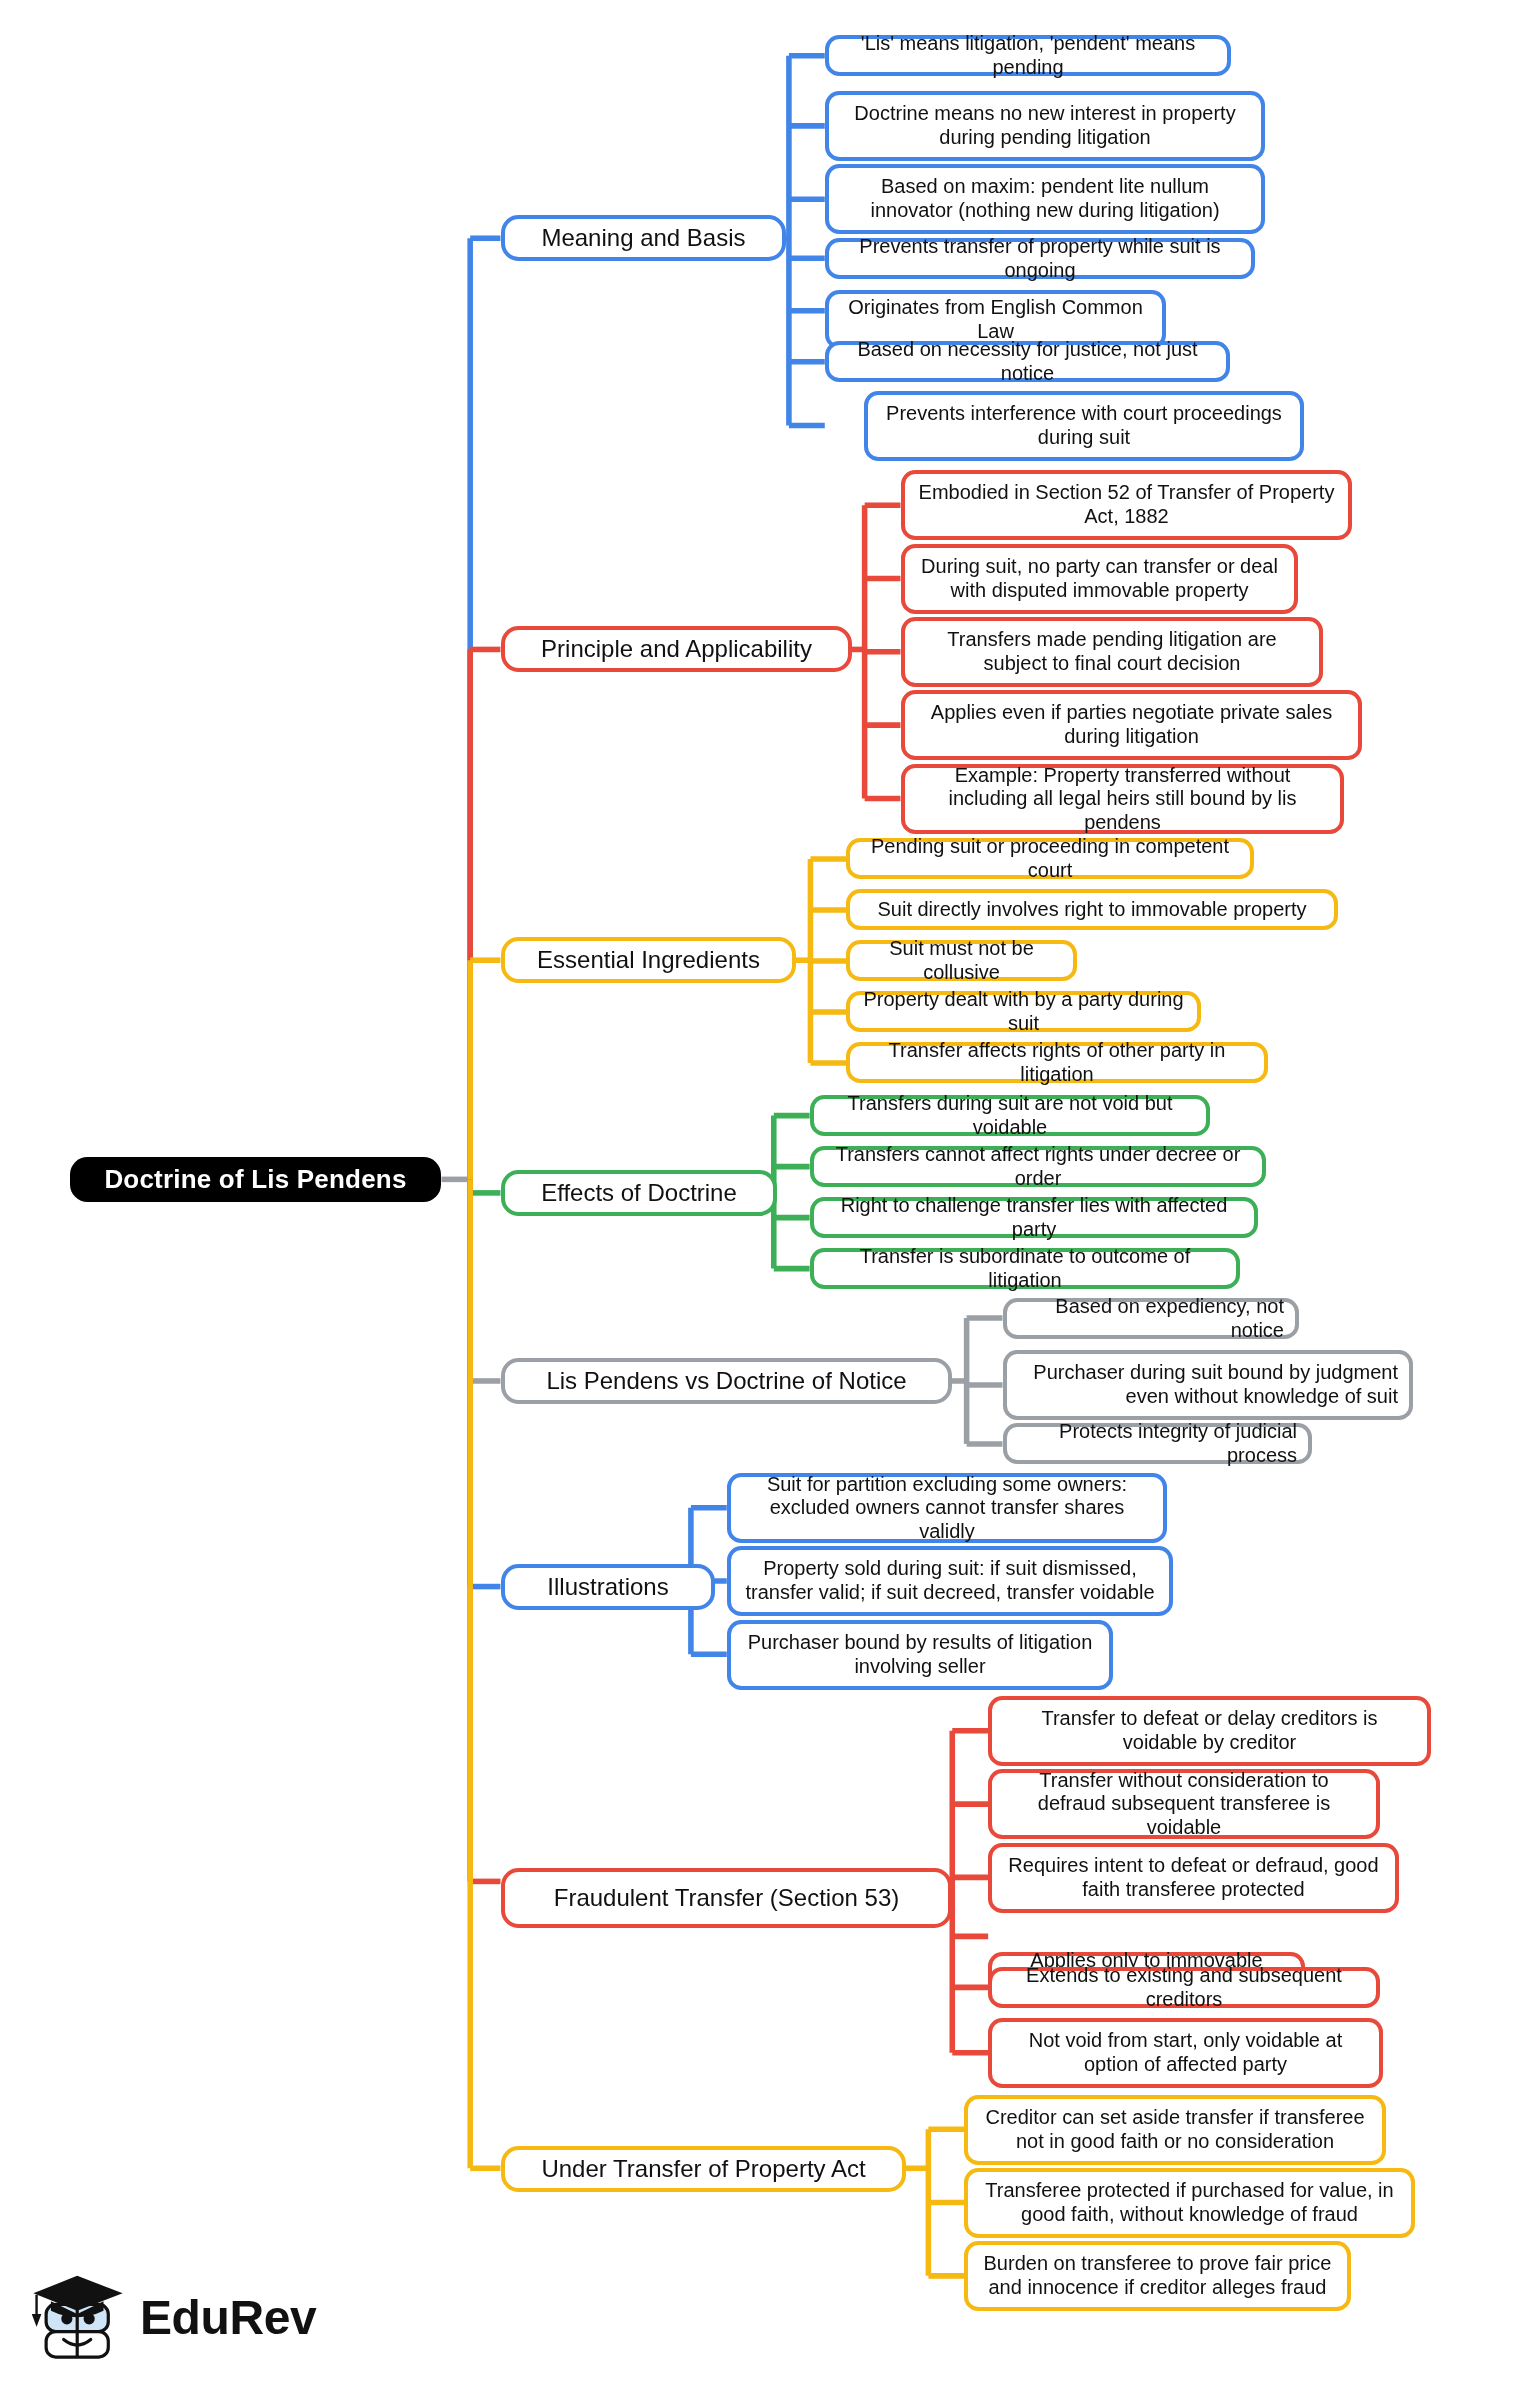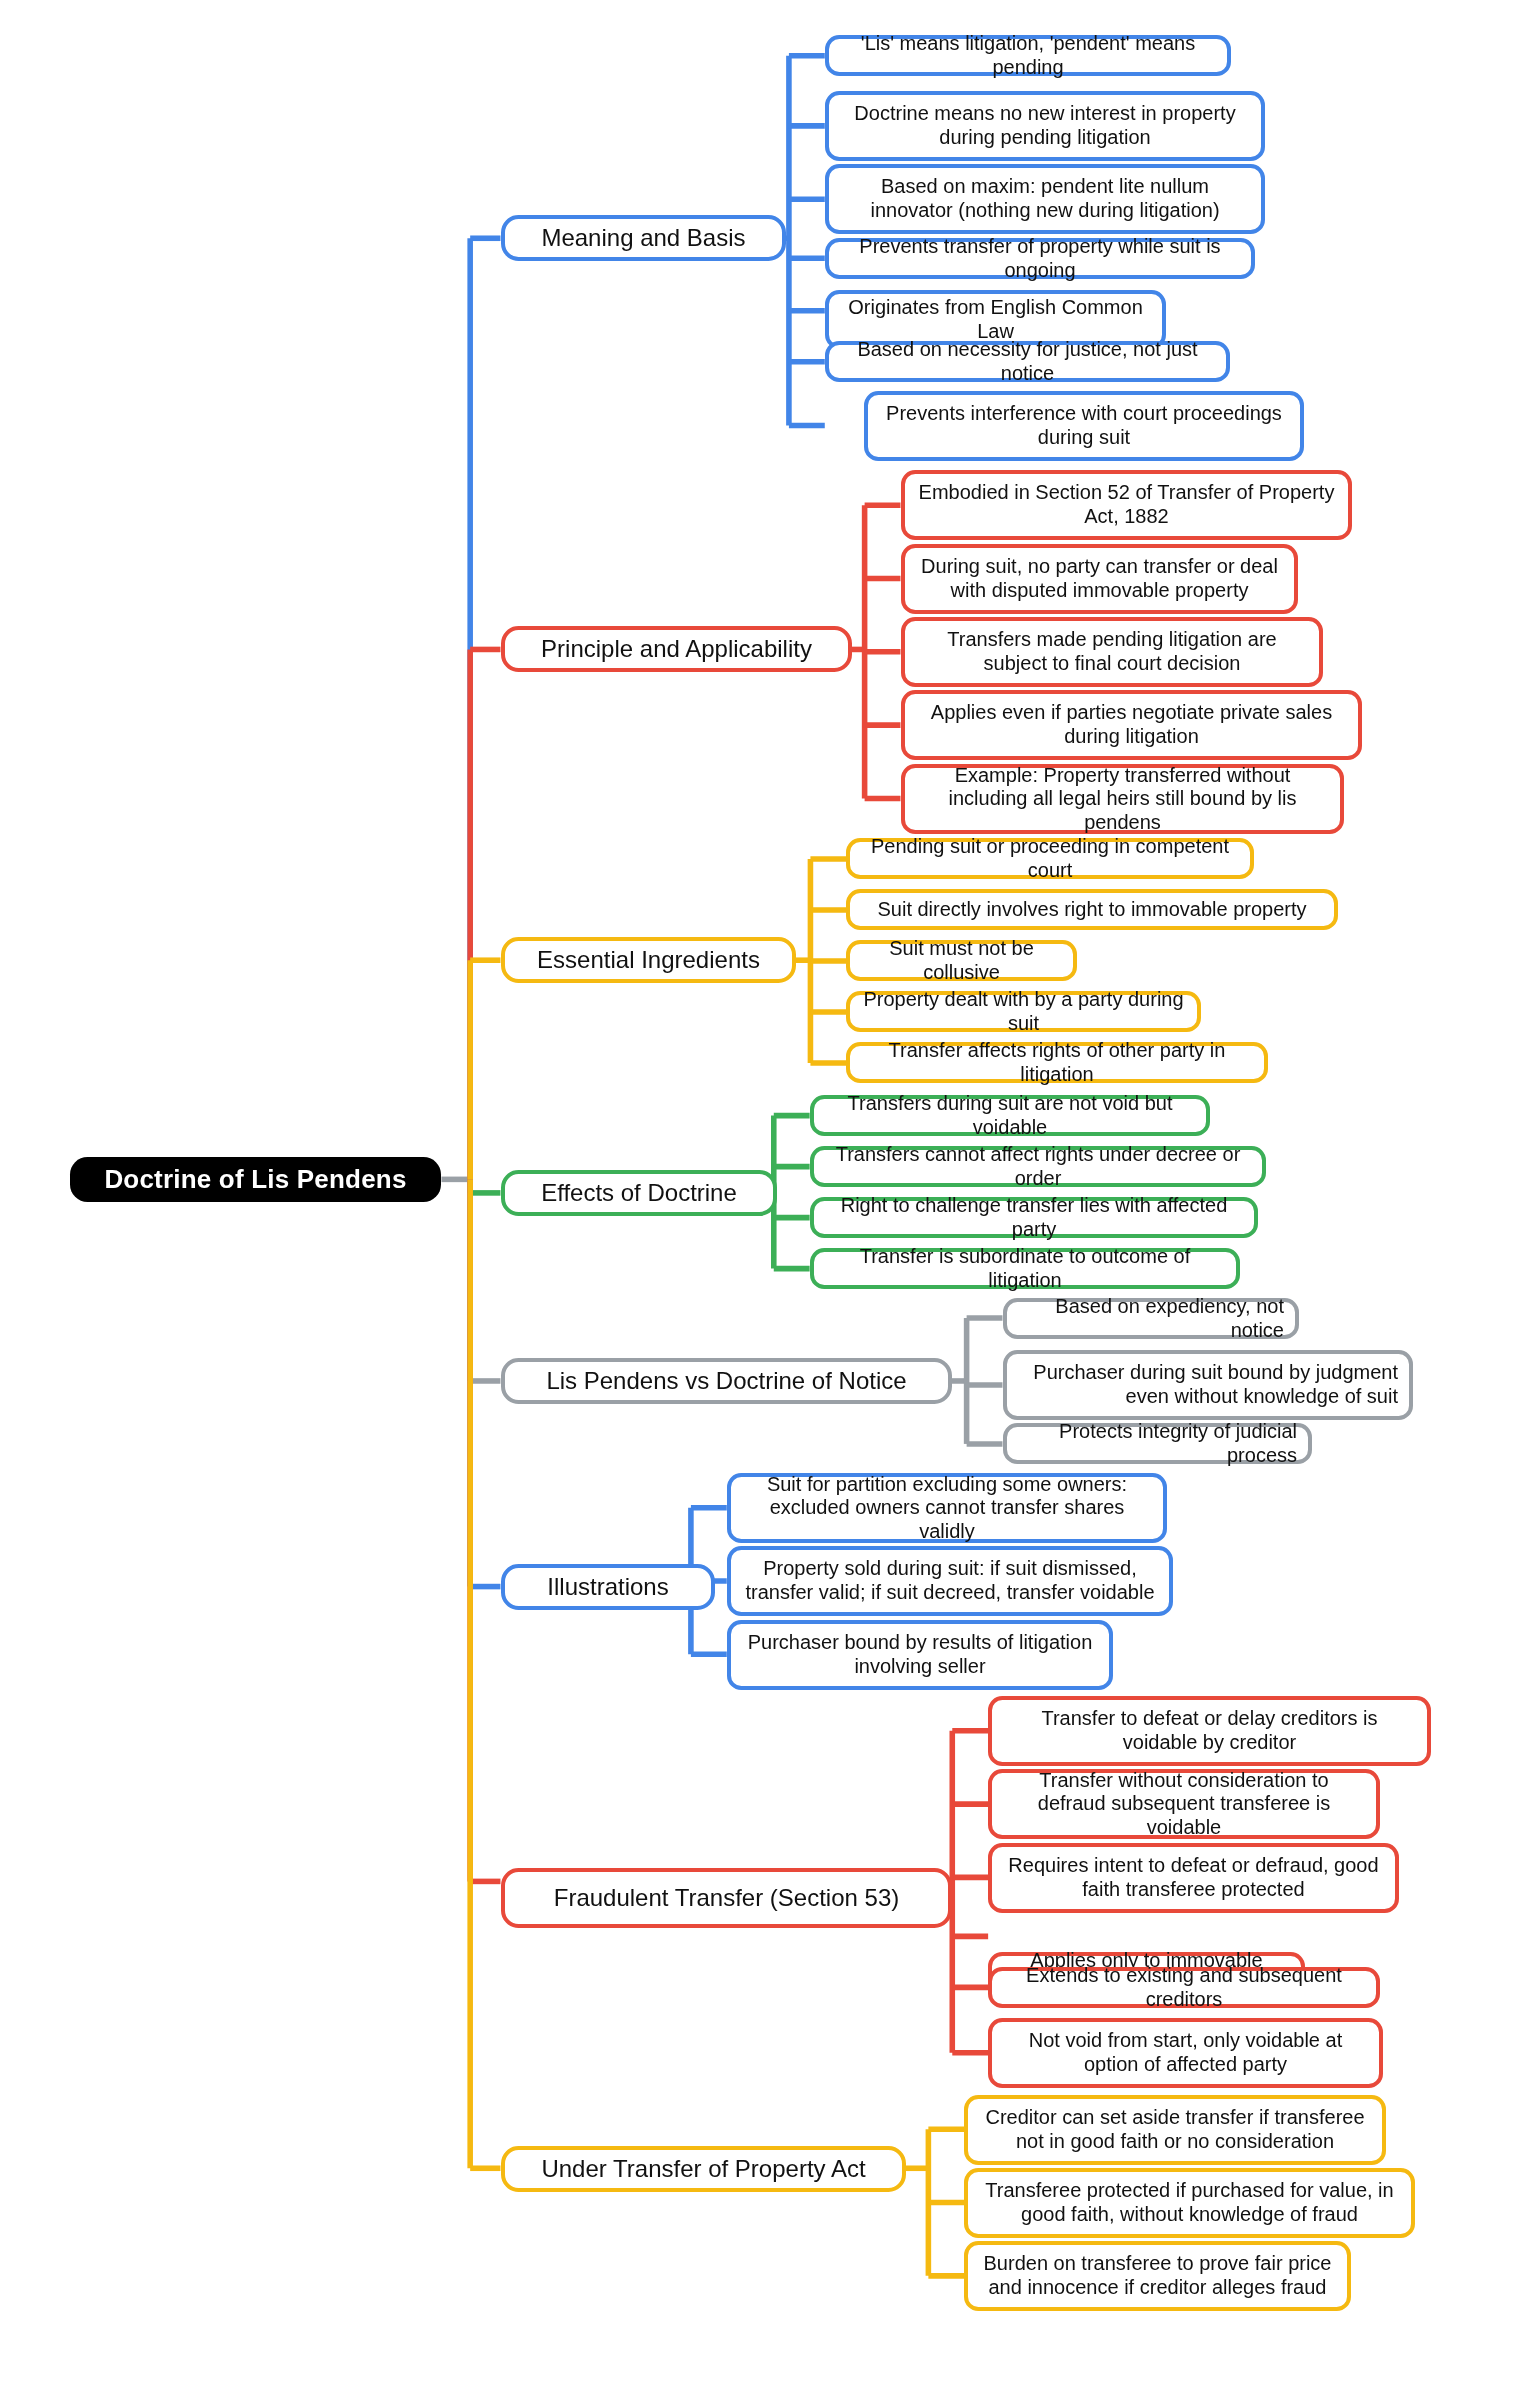--- a/index.html
+++ b/index.html
@@ -223,15 +223,35 @@
       <div class="node leaf-node c-red" style="left: 988px; top: 1843px; width: 411px; height: 70px;">Requires intent to defeat or defraud, good faith transferee protected</div>
       <div class="node leaf-node c-red" style="left: 988px; top: 1916px; width: 317px; height: 41px; margin-top: 36px;">Applies only to immovable property</div>
       <div class="node leaf-node c-red" style="left: 988px; top: 1967px; width: 392px; height: 41px;">Extends to existing and subsequent creditors</div>
       <div class="node leaf-node c-red" style="left: 988px; top: 2018px; width: 395px; height: 70px;">Not void from start, only voidable at option of affected party</div>
       <div class="node branch-node c-yellow" style="left: 501px; top: 2146px; width: 405px; height: 46px;">Under Transfer of Property Act</div>
       <div class="node leaf-node c-yellow" style="left: 964px; top: 2095px; width: 422px; height: 70px;">Creditor can set aside transfer if transferee not in good faith or no consideration</div>
       <div class="node leaf-node c-yellow" style="left: 964px; top: 2168px; width: 451px; height: 70px;">Transferee protected if purchased for value, in good faith, without knowledge of fraud</div>
       <div class="node leaf-node c-yellow" style="left: 964px; top: 2241px; width: 387px; height: 70px;">Burden on transferee to prove fair price and innocence if creditor alleges fraud</div>
     </div>
 
+  <div id="logo">
+    <svg class="mark" viewBox="0 0 128 130">
+
+      <rect x="24" y="48" width="78" height="34" rx="12" ry="12" fill="#CFE4F7" stroke="#111" stroke-width="4"></rect>
+      <rect x="24" y="82" width="78" height="32" rx="12" ry="12" fill="#fff" stroke="#111" stroke-width="4"></rect>
+      <line x1="63" y1="48" x2="63" y2="114" stroke="#111" stroke-width="4"></line>
+
+      <circle cx="50" cy="66" r="7" fill="#111"></circle>
+      <circle cx="78" cy="66" r="7" fill="#111"></circle>
+
+      <path d="M46 92 Q63 106 80 92" fill="none" stroke="#111" stroke-width="4" stroke-linecap="round"></path>
+
+      <path d="M8 34 L63 12 L120 34 L63 56 Z" fill="#111"></path>
+      <path d="M30 44 L30 56 Q63 72 96 56 L96 44 L63 60 Z" fill="#111"></path>
+
+      <path d="M12 36 L12 60" stroke="#111" stroke-width="3" fill="none"></path>
+      <path d="M6 60 L18 60 L12 76 Z" fill="#111"></path>
+    </svg>
+    <div class="wordmark">EduRev</div>
+  </div>
 
 </div>
 
 
 </body></html>

